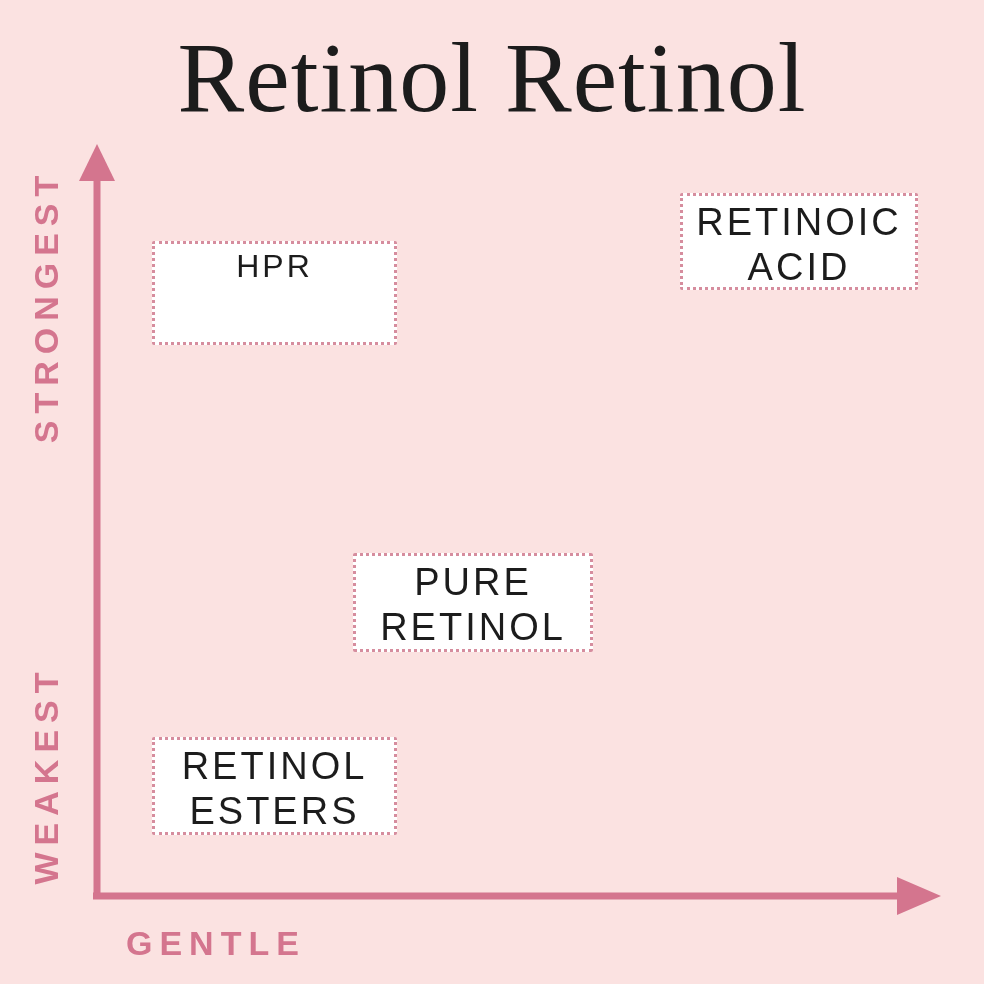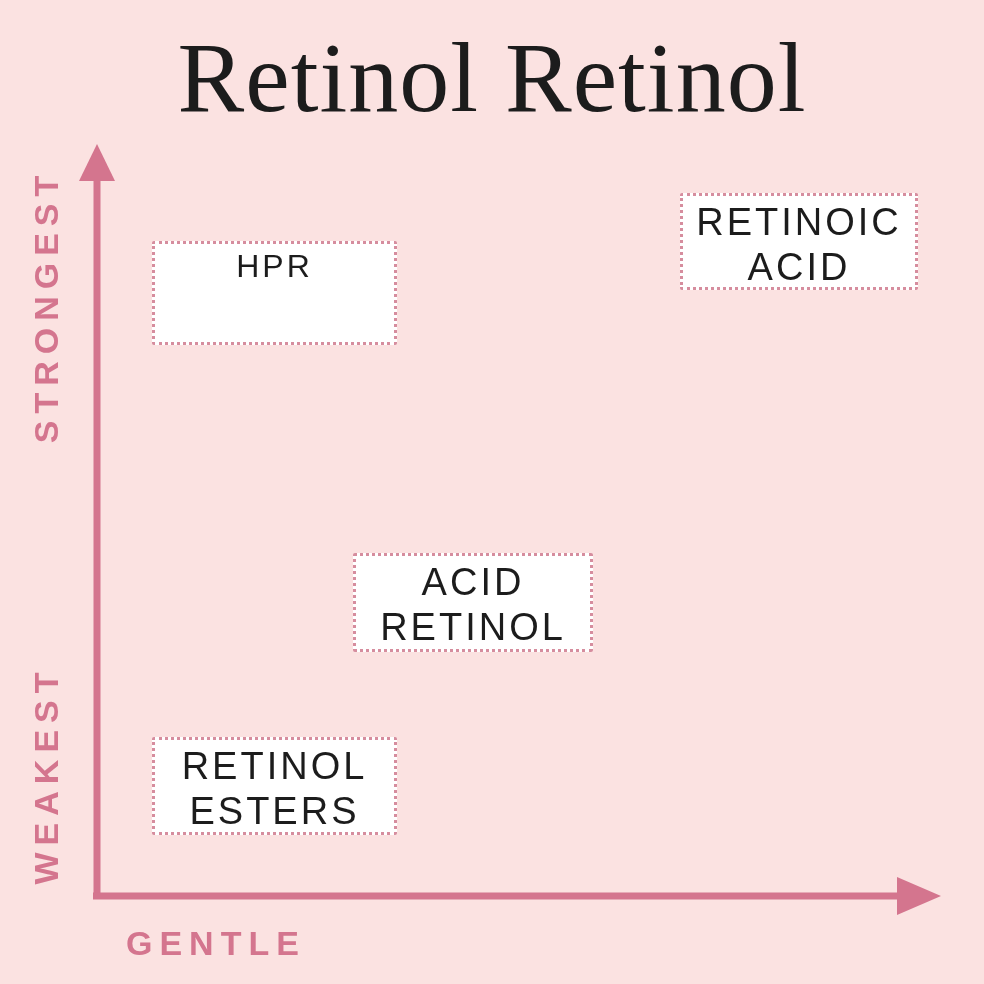--- a/index.html
+++ b/index.html
@@ -94,19 +94,19 @@
   <div class="axis-label vertical label-weakest">WEAKEST</div>
   <div class="axis-label label-gentle">GENTLE</div>
 
   <div class="node node-hpr">
     <span>HPR</span>
   </div>
   <div class="node node-retinoic">
     <span>RETINOIC ACID</span>
   </div>
   <div class="node node-pure">
-    <span>ACID RETINOL</span>
+    <span>PURE RETINOL</span>
   </div>
   <div class="node node-esters">
     <span>RETINOL ESTERS</span>
   </div>
 
 </div>
 
 </body></html>

